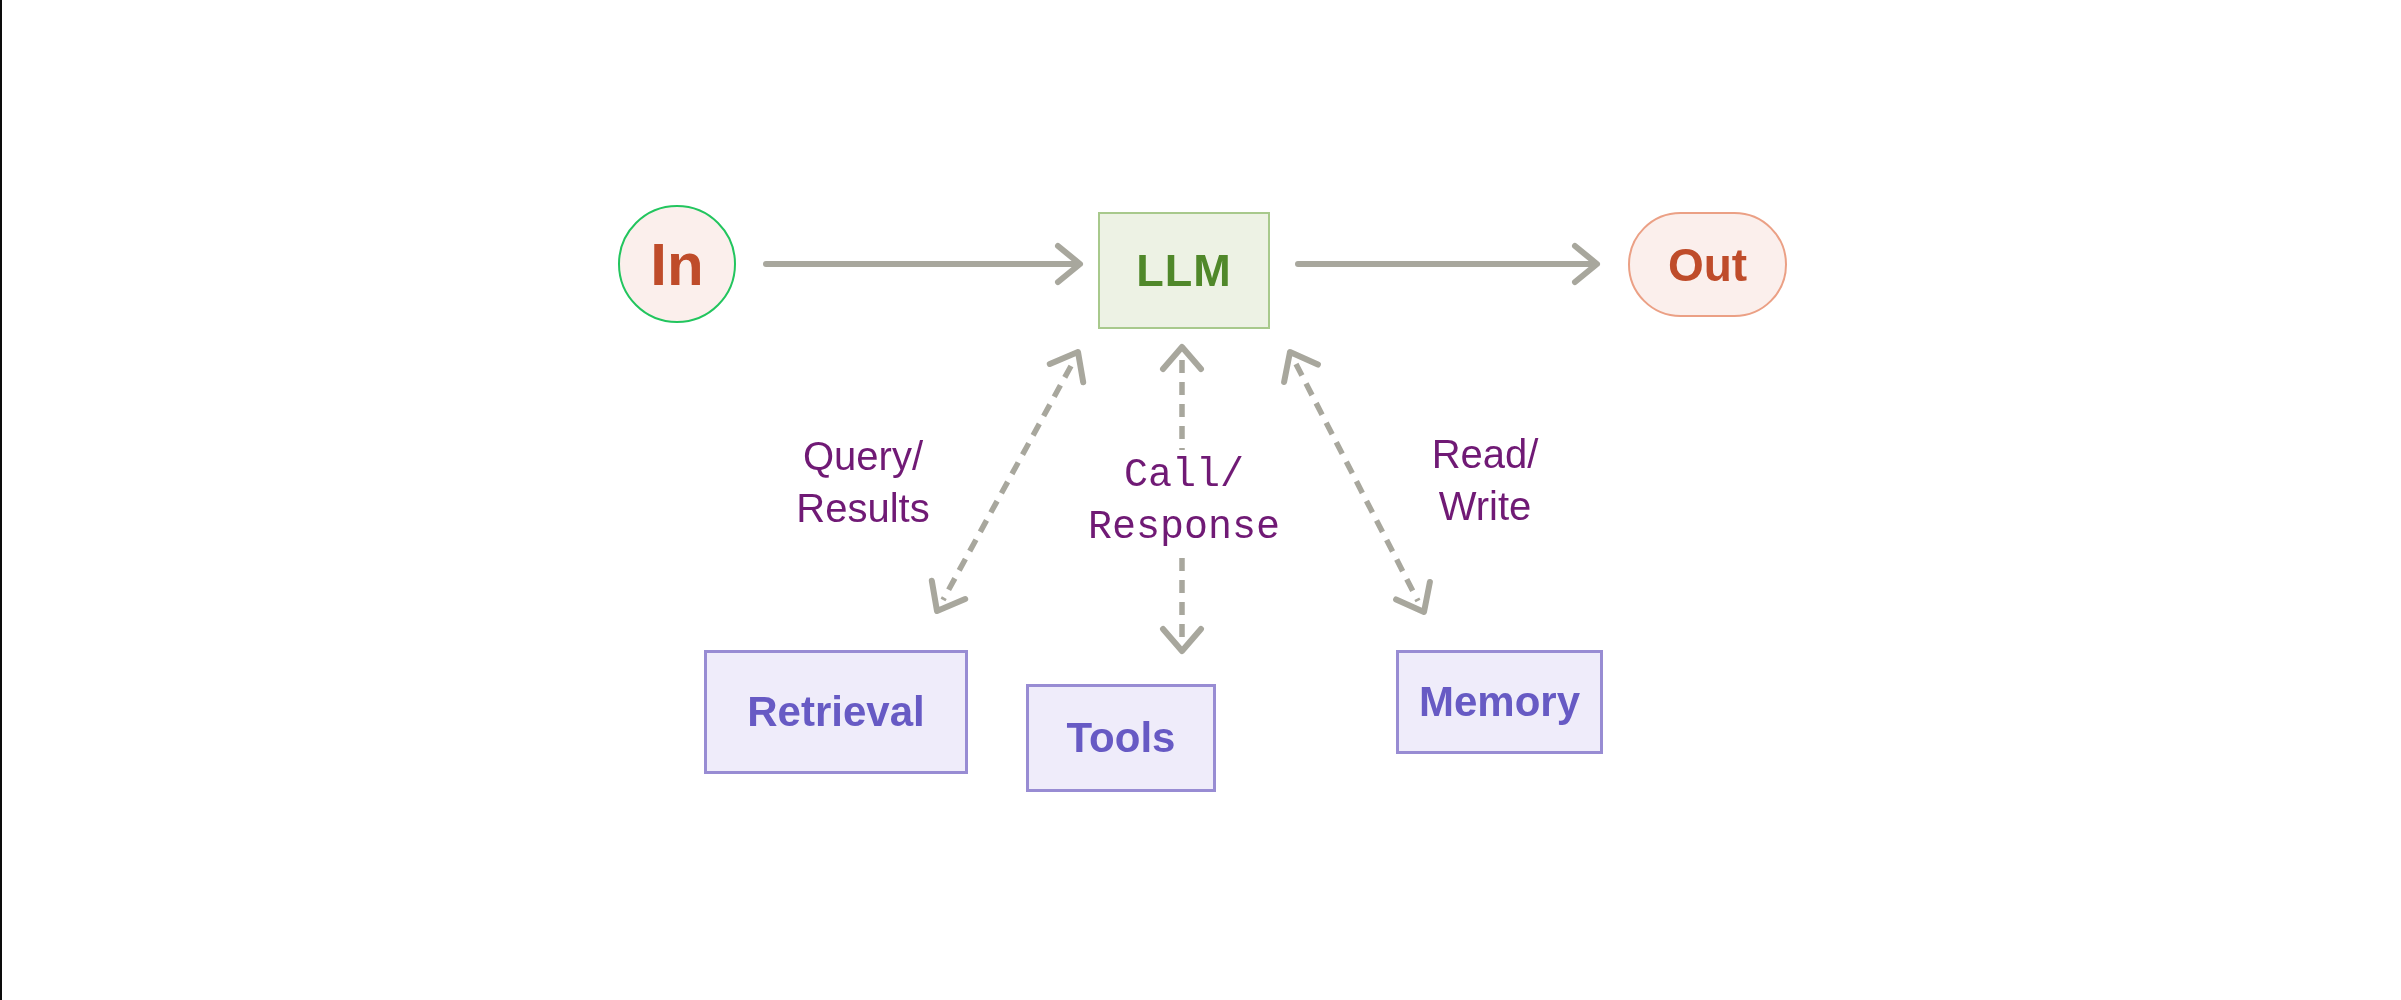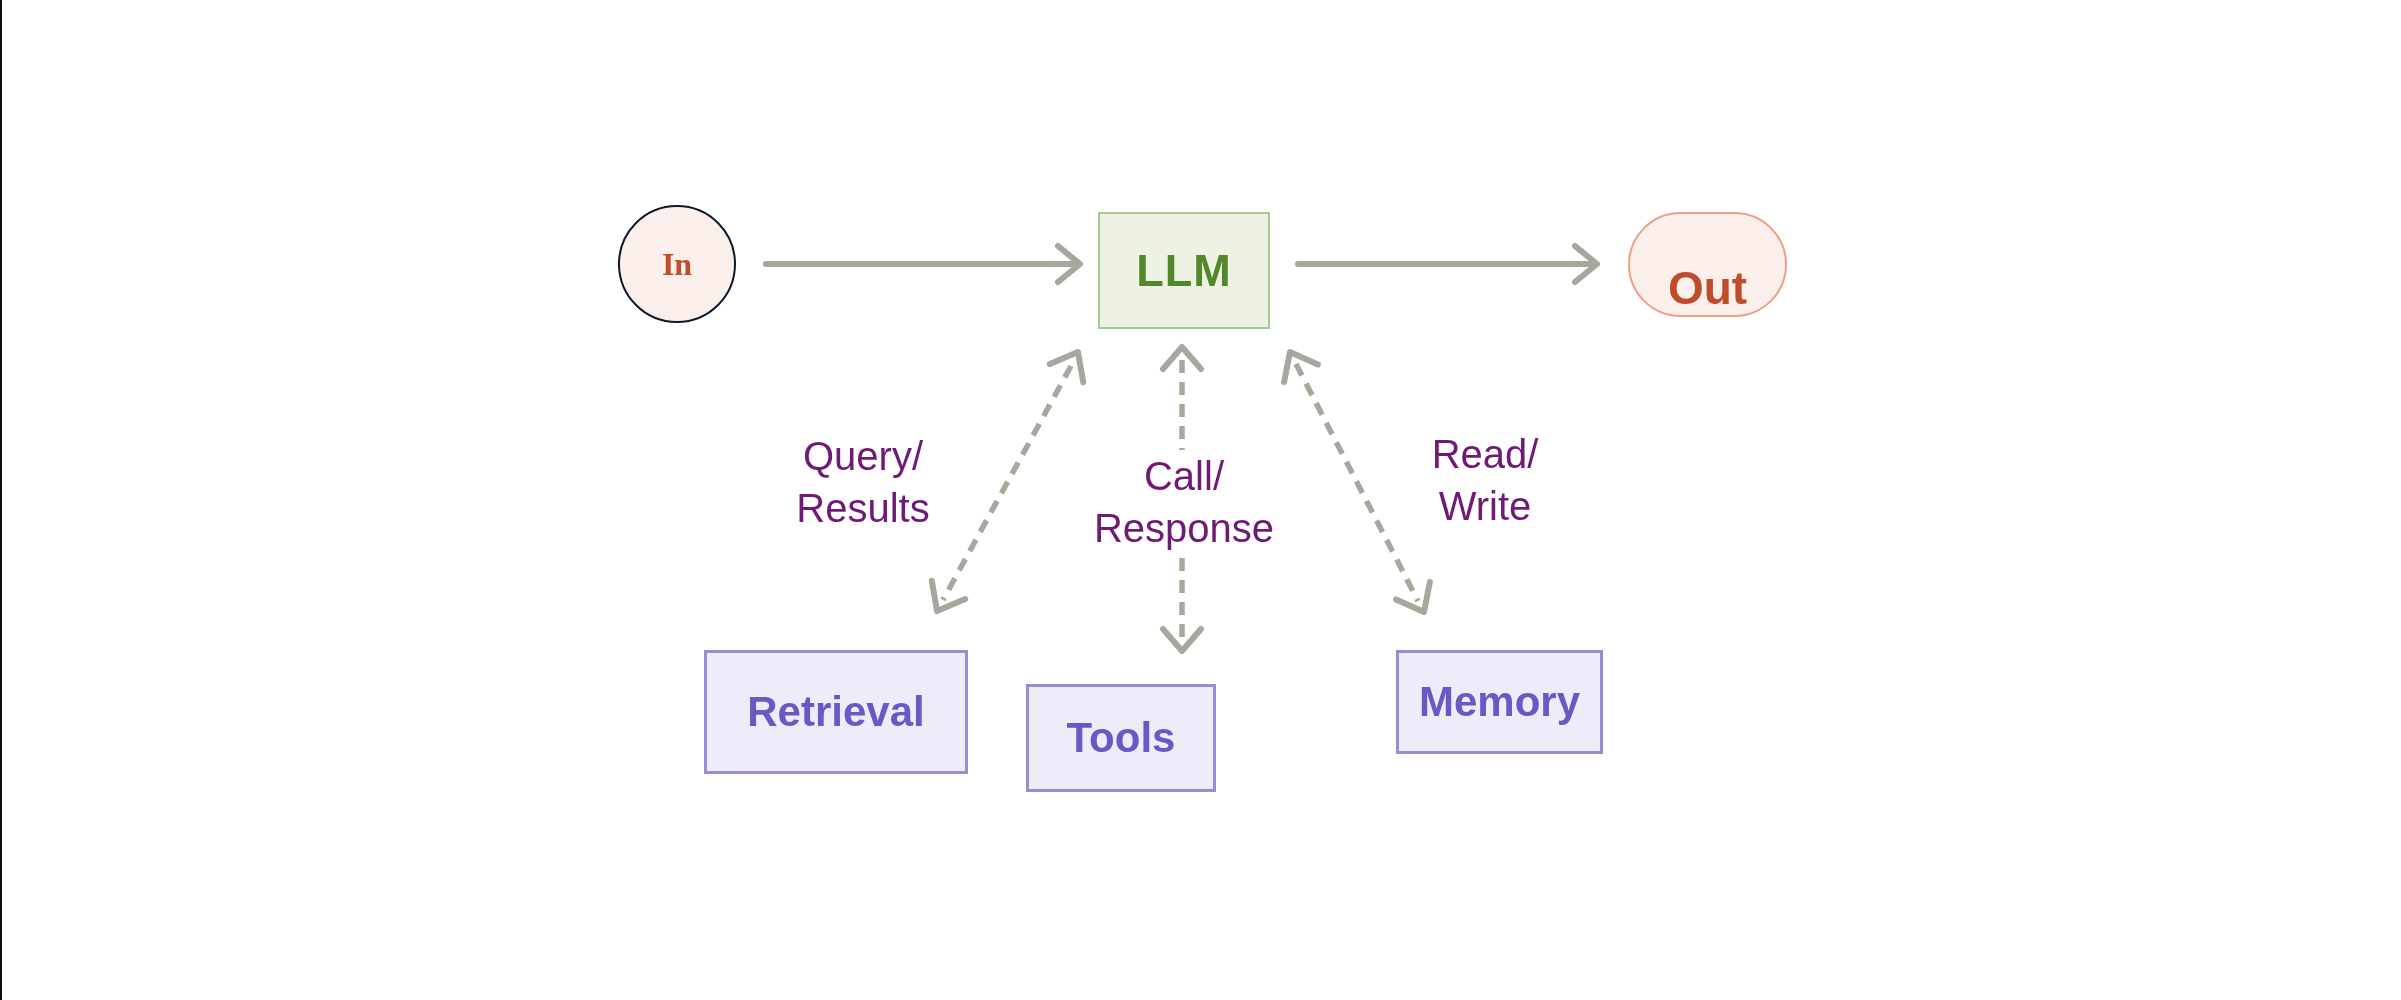--- a/index.html
+++ b/index.html
@@ -22,35 +22,35 @@
   #connectors { position: absolute; left: 0; top: 0; }
 
   .node {
     position: absolute;
     display: flex; align-items: center; justify-content: center;
     box-sizing: border-box;
     font-weight: 700;
   }
   .node-in {
     left: 618px; top: 205px; width: 118px; height: 118px;
-    background: #fbefec; border: 2px solid #0f172a;
+    background: #fbefec; border: 2px solid #22c55e;
     border-radius: 59px;
-    color: #bf4c2a; font-size: 32px; font-family: Liberation Serif, serif;
+    color: #bf4c2a; font-size: 60px;
   }
   .node-llm {
     left: 1098px; top: 212px; width: 172px; height: 117px;
     background: #edf2e4; border: 2px solid #a8c98c;
     color: #50882a; font-size: 45px;
     letter-spacing: 1px;
   }
   .node-out {
     left: 1628px; top: 212px; width: 159px; height: 105px;
     background: #fbefec; border: 2px solid #eba085;
     border-radius: 53px;
-    color: #bf4c2a; font-size: 46px; align-items: flex-end;
+    color: #bf4c2a; font-size: 46px;
   }
   .node-retrieval {
     left: 704px; top: 650px; width: 264px; height: 124px;
     background: #efecfa; border: 3px solid #988cd3;
     color: #675ac4; font-size: 42px;
   }
   .node-tools {
     left: 1026px; top: 684px; width: 190px; height: 108px;
     background: #efecfa; border: 3px solid #988cd3;
     color: #675ac4; font-size: 42px;
@@ -65,21 +65,21 @@
     position: absolute;
     transform: translateX(-50%);
     background: #ffffff;
     color: #701a75;
     font-size: 40px; line-height: 52px;
     text-align: center;
     padding: 0 10px;
     white-space: nowrap;
   }
   .el-query  { left: 863px;  top: 430px; }
-  .el-call   { left: 1184px; top: 450px; }
+  .el-call   { left: 1184px; top: 450px; font-family: Liberation Mono, monospace; }
   .el-read   { left: 1485px; top: 428px; }
 </style>
 </head>
 <body>
 
 <div id="canvas">
 
   <div class="left-line"></div>
 
   <svg id="connectors" width="2401" height="1000" viewBox="0 0 2401 1000" fill="none" stroke="#a8a79d" stroke-width="6">

